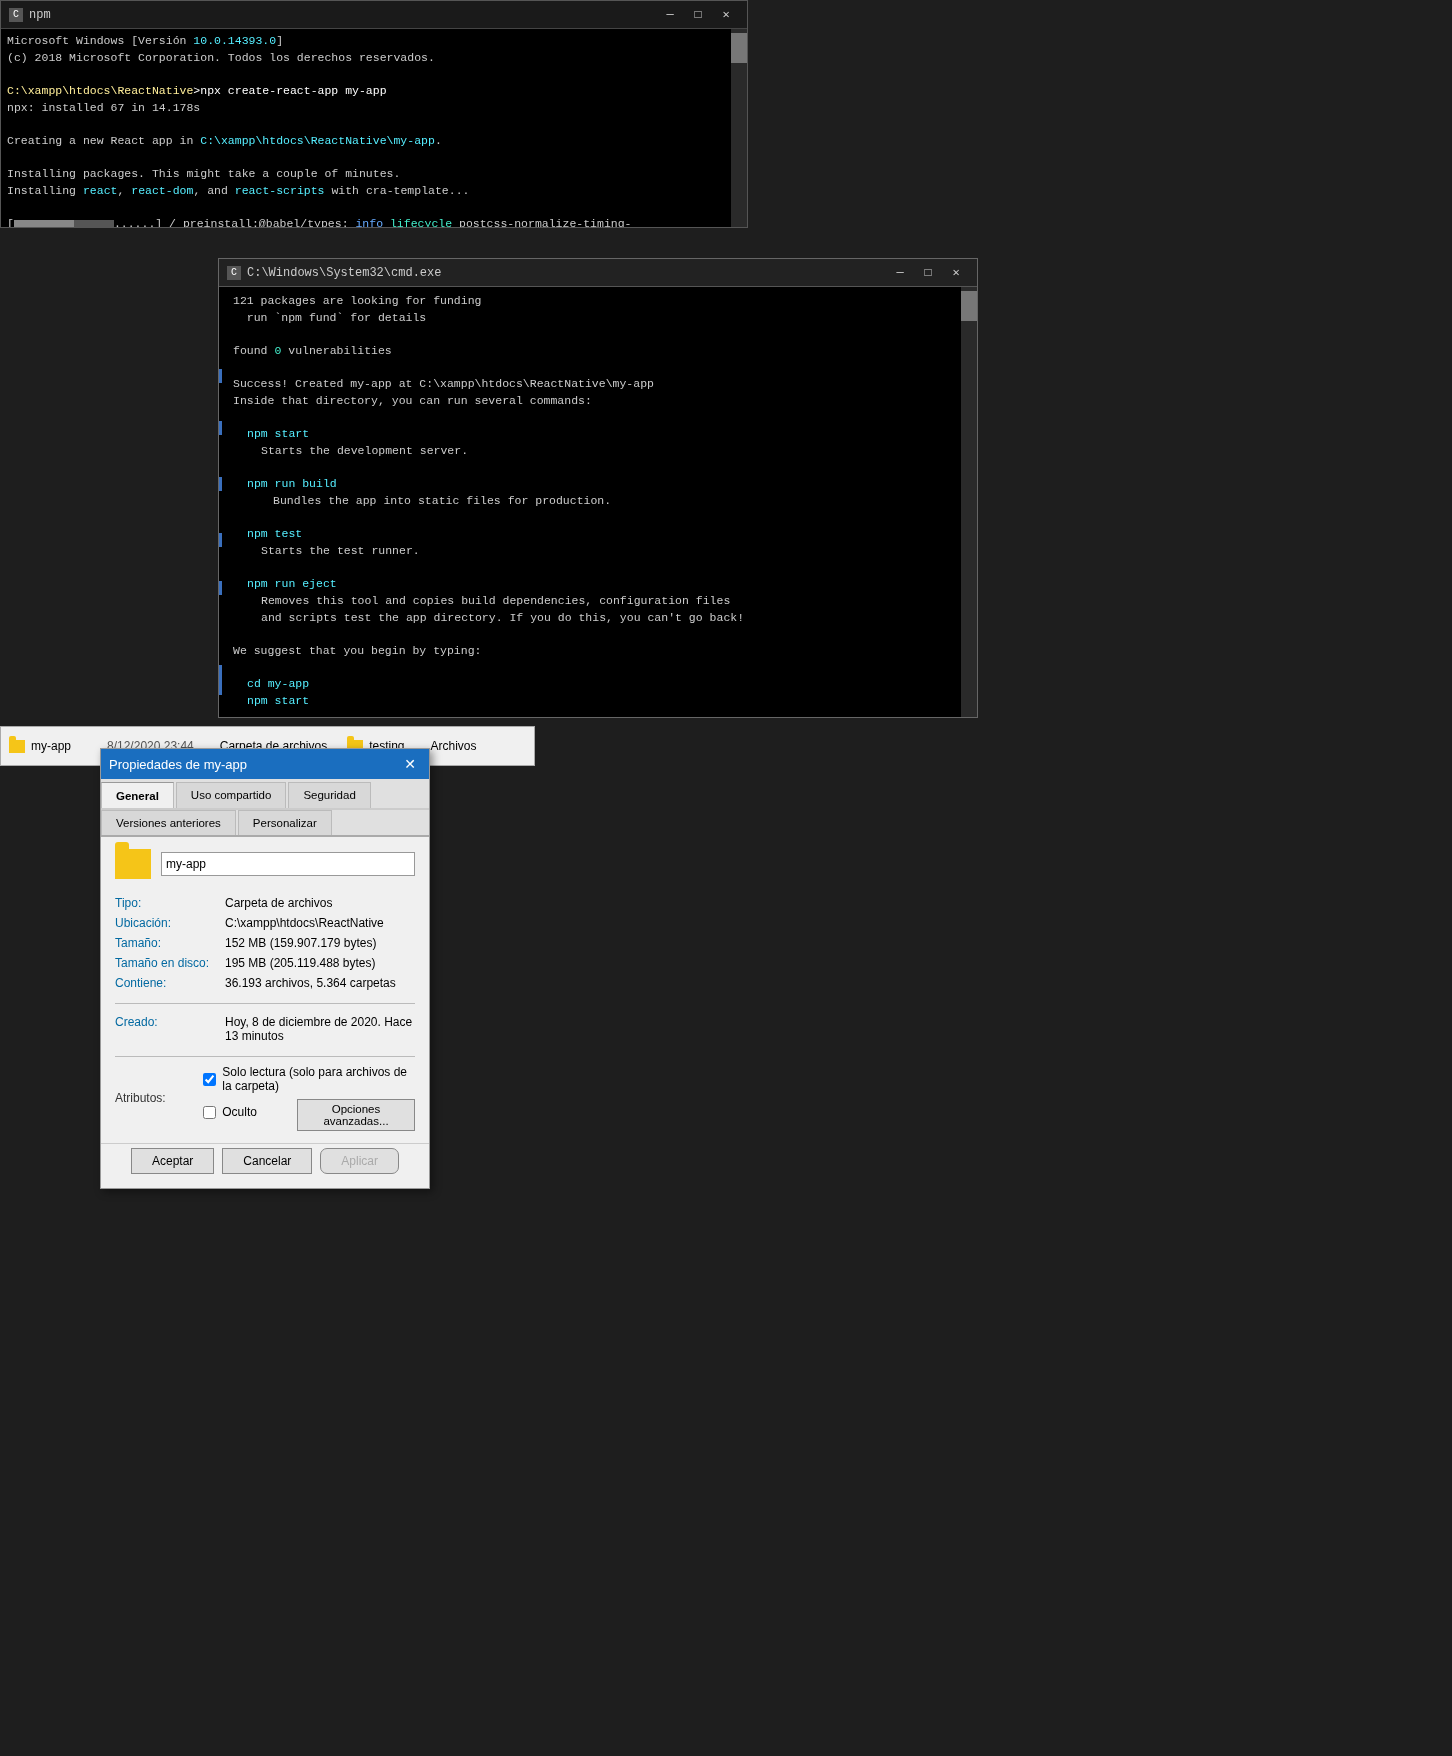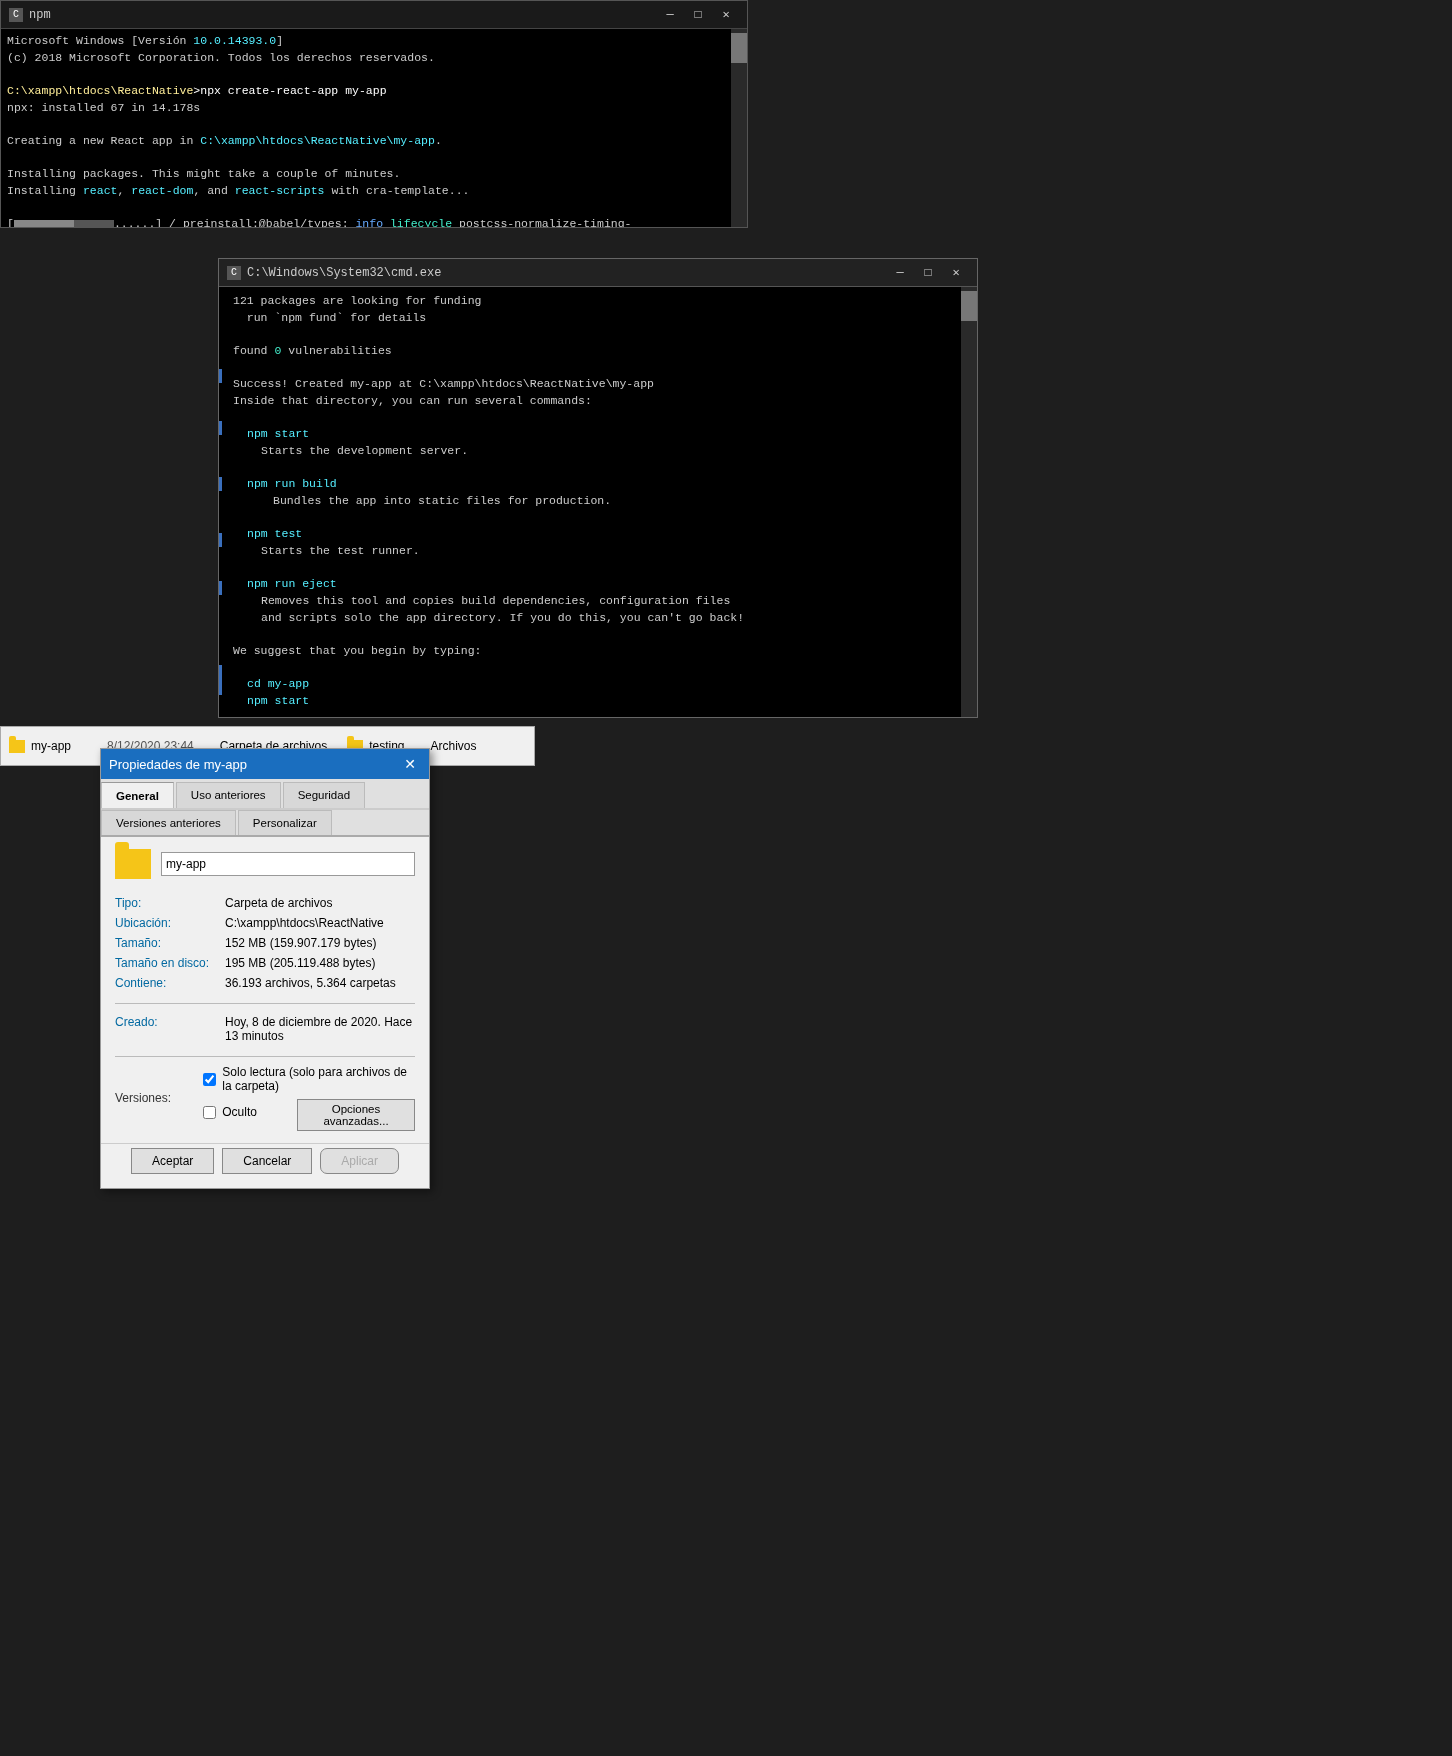--- a/index.html
+++ b/index.html
@@ -411,21 +411,21 @@
     <div style="margin-left:14px;"><span class="npm-start">npm run build</span></div>
     <div style="margin-left:40px;">Bundles the app into static files for production.</div>
     <br>
     <div class="blue-accent" style="top:246px; height:14px;"></div>
     <div style="margin-left:14px;"><span class="npm-start">npm test</span></div>
     <div style="margin-left:28px;">Starts the test runner.</div>
     <br>
     <div class="blue-accent" style="top:294px; height:14px;"></div>
     <div style="margin-left:14px;"><span class="npm-start">npm run eject</span></div>
     <div style="margin-left:28px;">Removes this tool and copies build dependencies, configuration files</div>
-    <div style="margin-left:28px;">and scripts solo the app directory. If you do this, you can't go back!</div>
+    <div style="margin-left:28px;">and scripts test the app directory. If you do this, you can't go back!</div>
     <br>
     <div>We suggest that you begin by typing:</div>
     <br>
     <div class="blue-accent" style="top:378px; height:30px;"></div>
     <div style="margin-left:14px;"><span class="npm-start">cd my-app</span></div>
     <div style="margin-left:14px;"><span class="npm-start">npm start</span></div>
     <br>
     
     <br>
     
@@ -451,21 +451,21 @@
 
 <div class="dialog-properties">
 
   <div class="dialog-title-bar">
     <span>Propiedades de my-app</span>
     <button class="dialog-close-btn">✕</button>
   </div>
 
   <div class="dialog-tabs">
     <div class="dialog-tab active">General</div>
-    <div class="dialog-tab">Uso anteriores</div>
+    <div class="dialog-tab">Uso compartido</div>
     <div class="dialog-tab">Seguridad</div>
   </div>
 
   <div class="dialog-tab-row2">
     <div class="dialog-tab">Versiones anteriores</div>
     <div class="dialog-tab">Personalizar</div>
   </div>
 
   <div class="dialog-content">
 
@@ -507,21 +507,21 @@
         <td>Creado:</td>
         <td>Hoy, 8 de diciembre de 2020. Hace 13 minutos</td>
       </tr>
     </tbody>
       </table>
 
     <hr class="separator-line">
 
     <div class="attr-section">
       <div style="display:flex; align-items:center; gap:0;">
-        <span style="width:110px; font-size:12px; color:#333; font-weight:500;">Versiones:</span>
+        <span style="width:110px; font-size:12px; color:#333; font-weight:500;">Atributos:</span>
         <div>
           <div class="checkbox-row">
             <input type="checkbox" checked="" style="">
             <label>Solo lectura (solo para archivos de la carpeta)</label>
           </div>
           <div style="display:flex; align-items:center; gap:10px;">
             <div class="checkbox-row">
               <input type="checkbox" style="">
               <label>Oculto</label>
             </div>

